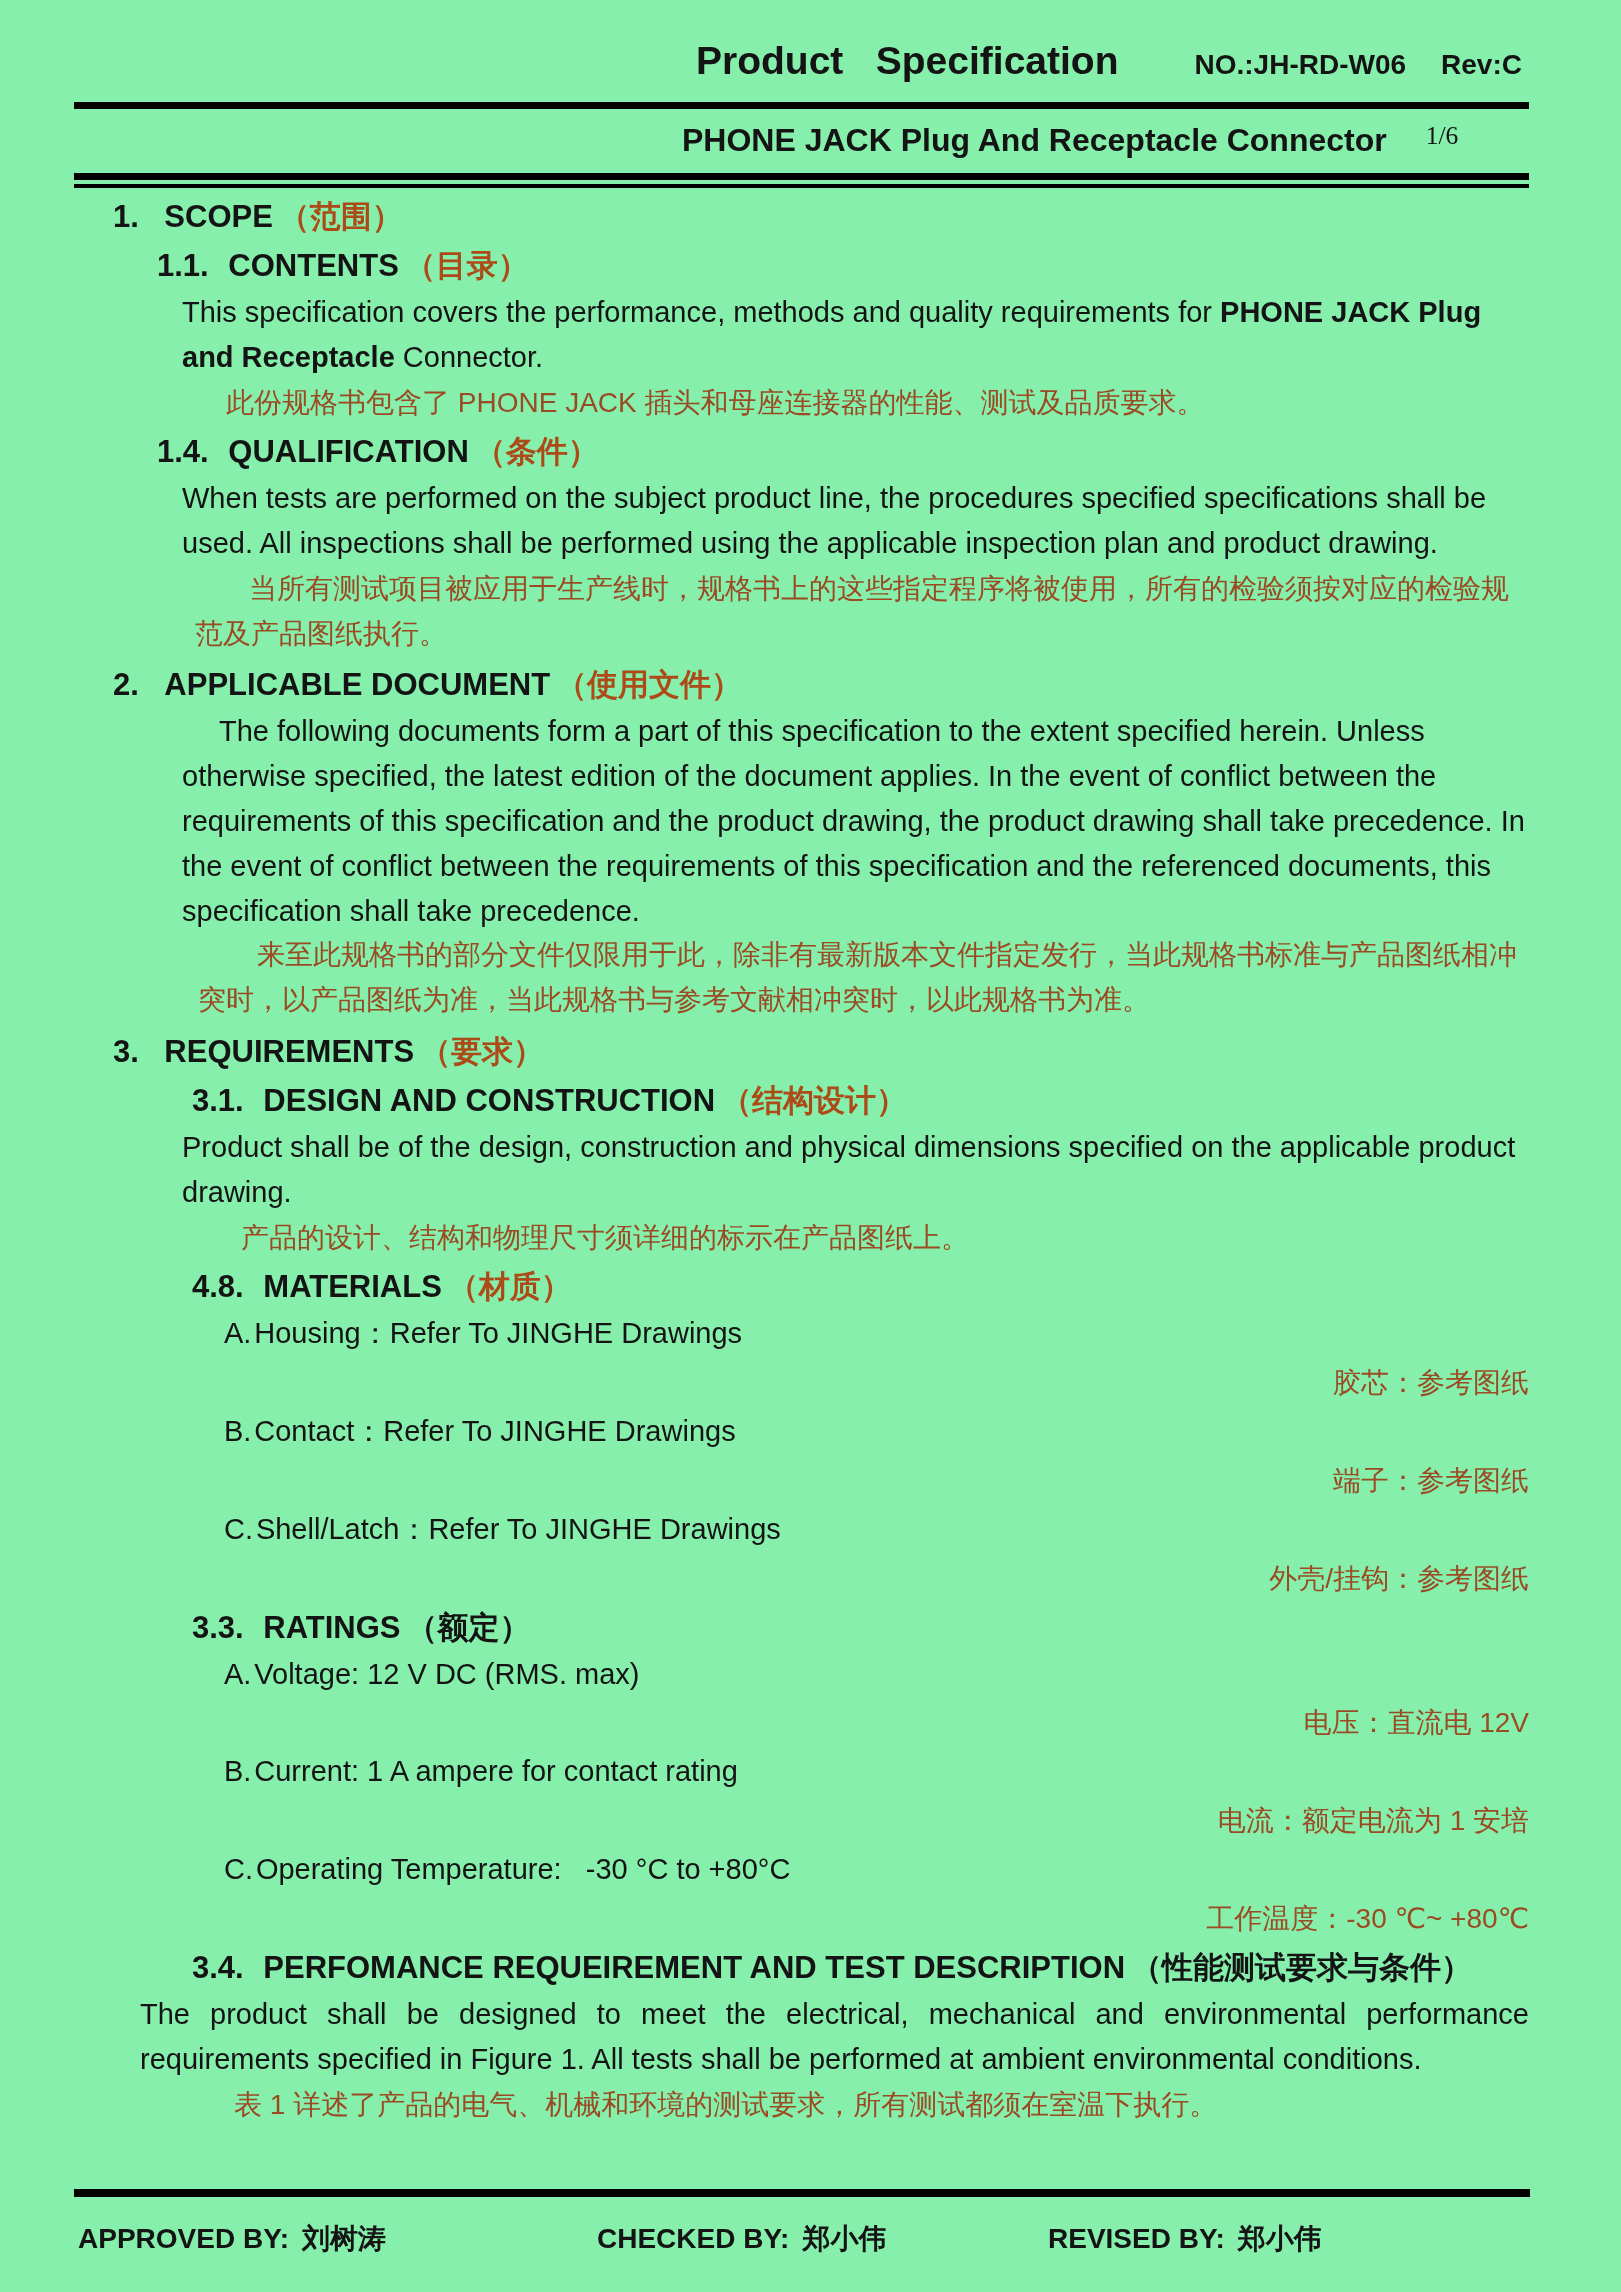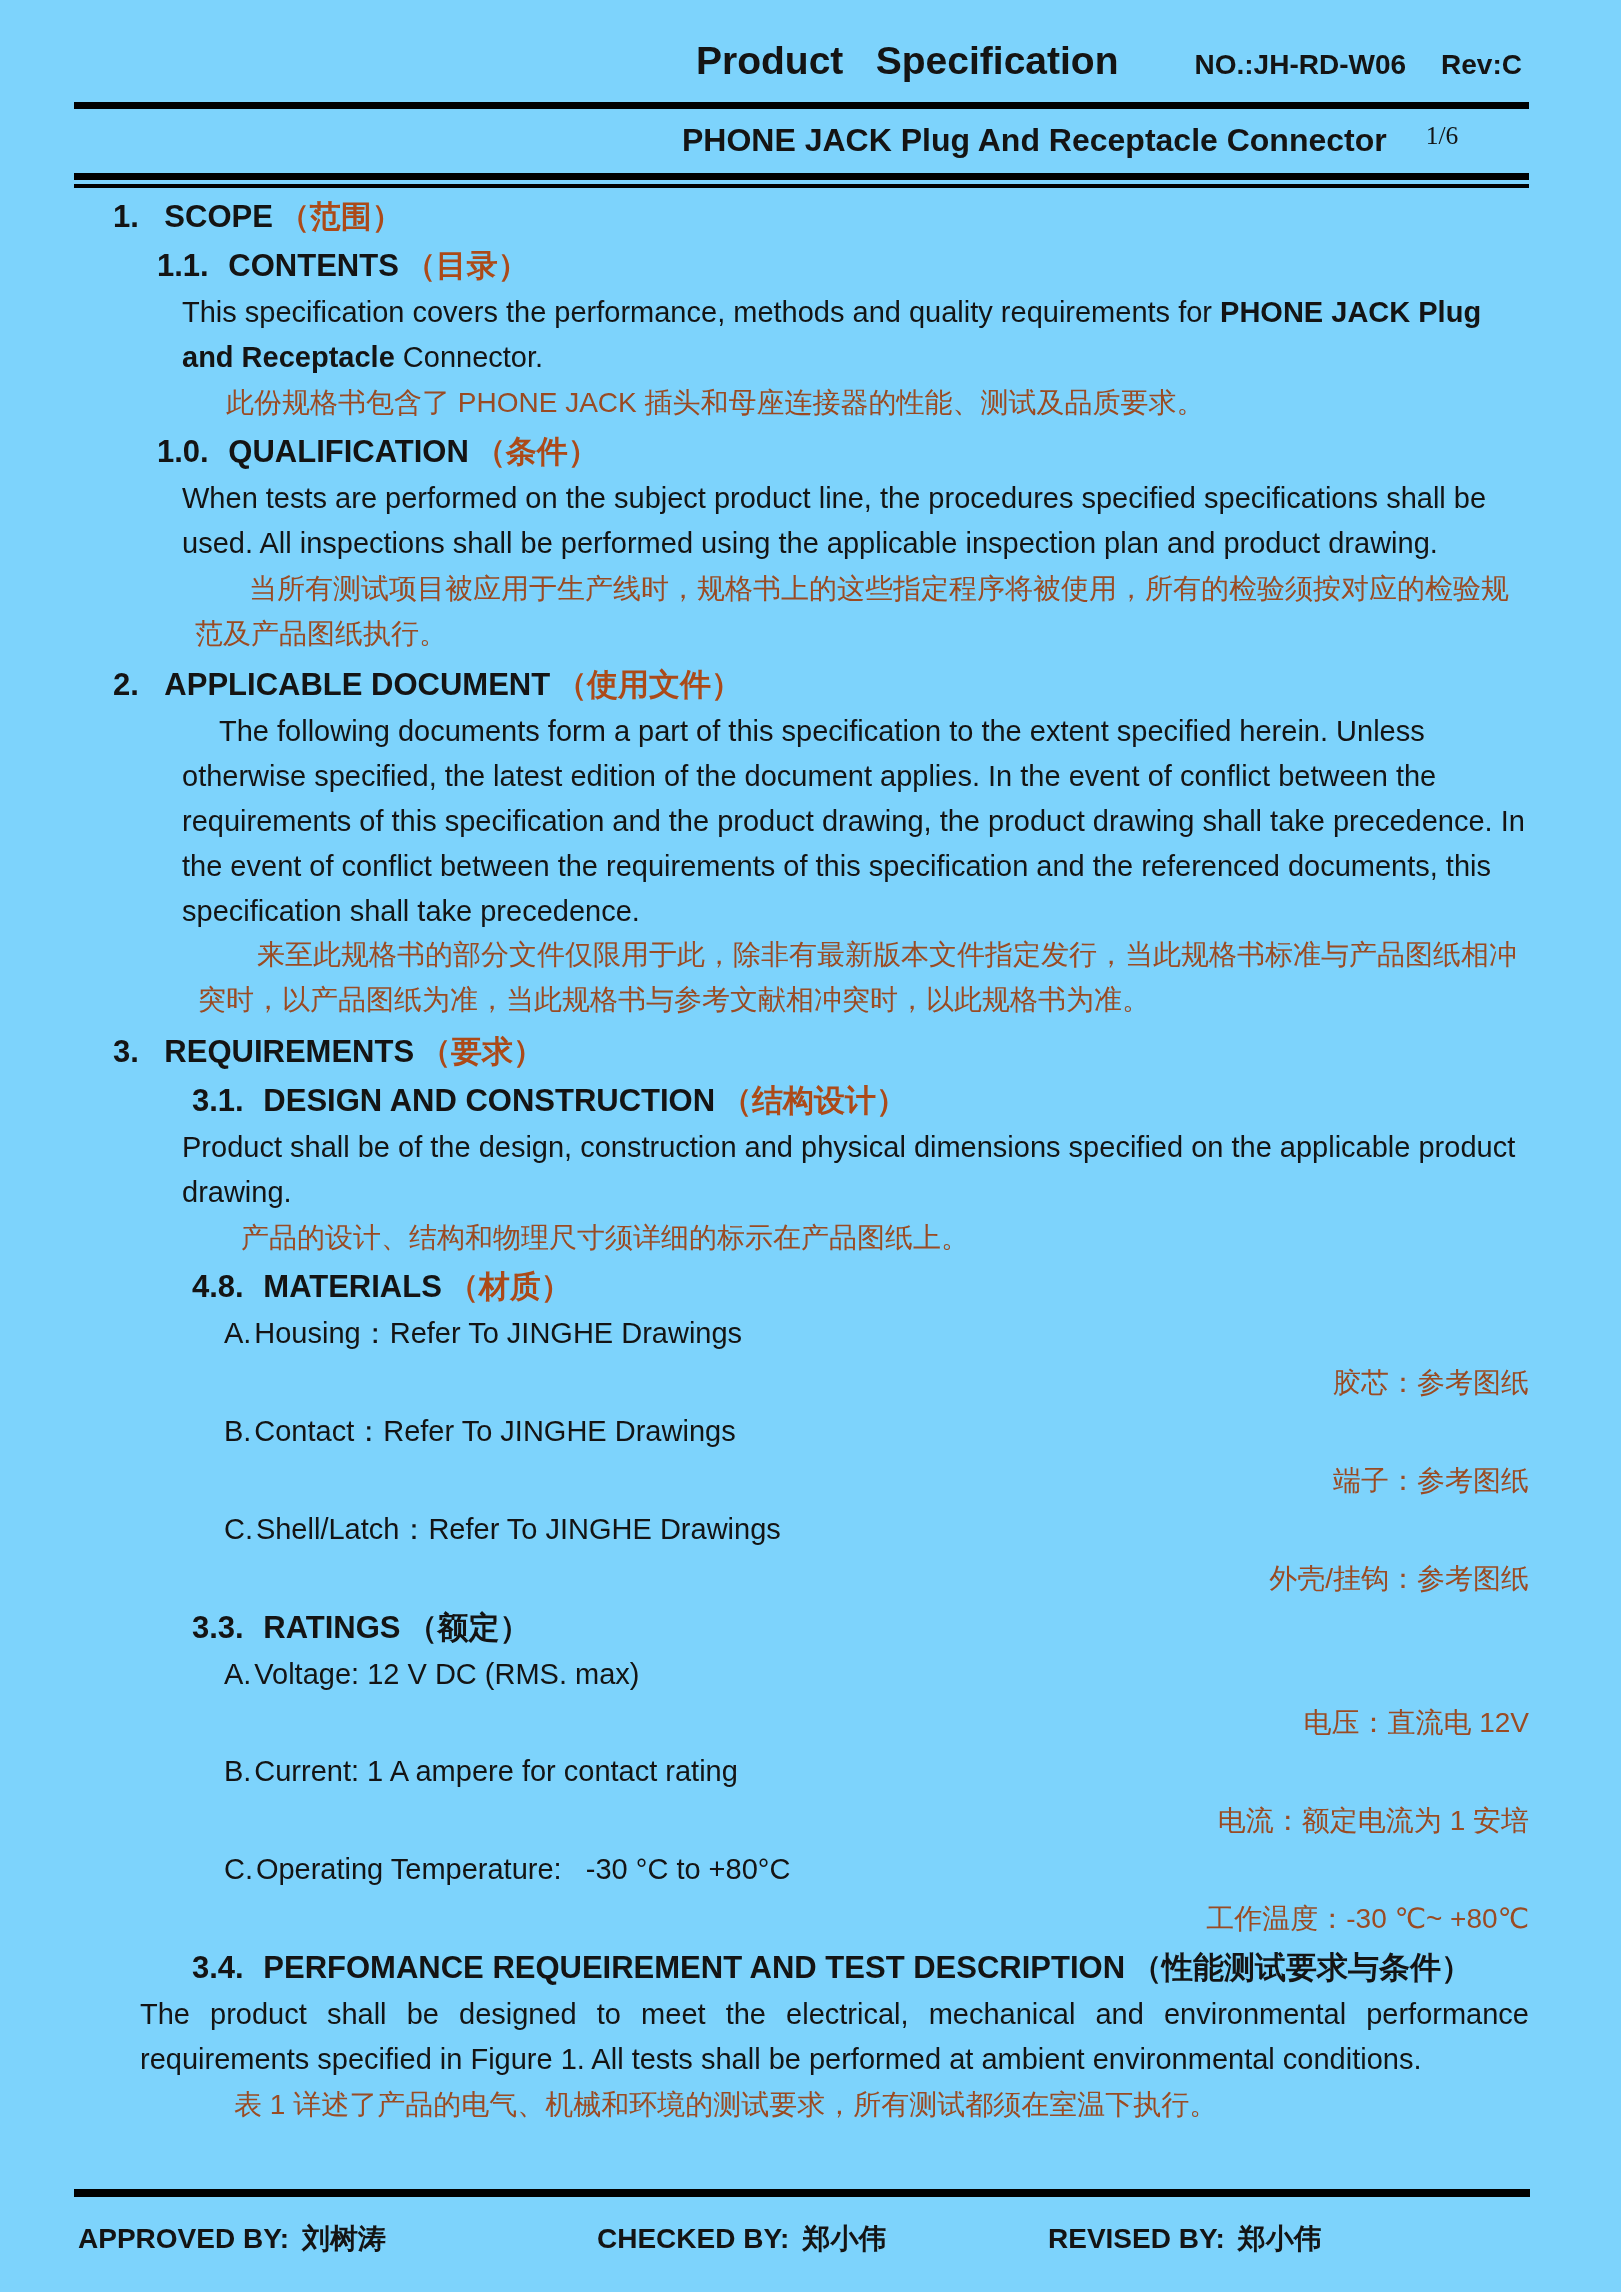--- a/index.html
+++ b/index.html
@@ -1,20 +1,20 @@
 <!DOCTYPE html>
 <html><head>
 <meta charset="utf-8">
 <style>
   html,body{margin:0;padding:0;background:#e8e8e8;}
   .page{
     position:relative;
     width:1621px;height:2293px;
     margin:0 auto;
-    background:#7dd3fc;
+    background:#86efac;
     box-sizing:border-box;
     padding:35px 92px 0 74px;
     font-family:"Liberation Sans","DejaVu Sans",sans-serif;
     color:#141414;
     overflow:hidden;
   }
   
   .hdr-row1{
     display:flex;align-items:baseline;gap:76px;
     margin-left:622px;line-height:51px;white-space:nowrap;
@@ -96,21 +96,21 @@
       <span class="num">1.</span><span>SCOPE</span><span class="hzh">（范围）</span>
     </div>
 
     <div class="h2">
       <span class="num">1.1.</span><span>CONTENTS</span><span class="hzh">（目录）</span>
     </div>
     <div class="para"><span>This specification covers the performance, methods and quality requirements for </span><span class="bold">PHONE JACK Plug and Receptacle</span><span> Connector.</span></div>
     <div class="zh">此份规格书包含了 PHONE JACK 插头和母座连接器的性能、测试及品质要求。</div>
 
     <div class="h2">
-      <span class="num">1.0.</span><span>QUALIFICATION</span><span class="hzh">（条件）</span>
+      <span class="num">1.4.</span><span>QUALIFICATION</span><span class="hzh">（条件）</span>
     </div>
     <div class="para">When tests are performed on the subject product line, the procedures specified specifications shall be used. All inspections shall be performed using the applicable inspection plan and product drawing.</div>
     <div class="zh z12">当所有测试项目被应用于生产线时，规格书上的这些指定程序将被使用，所有的检验须按对应的检验规范及产品图纸执行。</div>
 
     <div class="h1">
       <span class="num">2.</span><span>APPLICABLE DOCUMENT</span><span class="hzh">（使用文件）</span>
     </div>
     <div class="para ind">The following documents form a part of this specification to the extent specified herein. Unless otherwise specified, the latest edition of the document applies. In the event of conflict between the requirements of this specification and the product drawing, the product drawing shall take precedence. In the event of conflict between the requirements of this specification and the referenced documents, this specification shall take precedence.</div>
     <div class="zh z2">来至此规格书的部分文件仅限用于此，除非有最新版本文件指定发行，当此规格书标准与产品图纸相冲突时，以产品图纸为准，当此规格书与参考文献相冲突时，以此规格书为准。</div>
 

